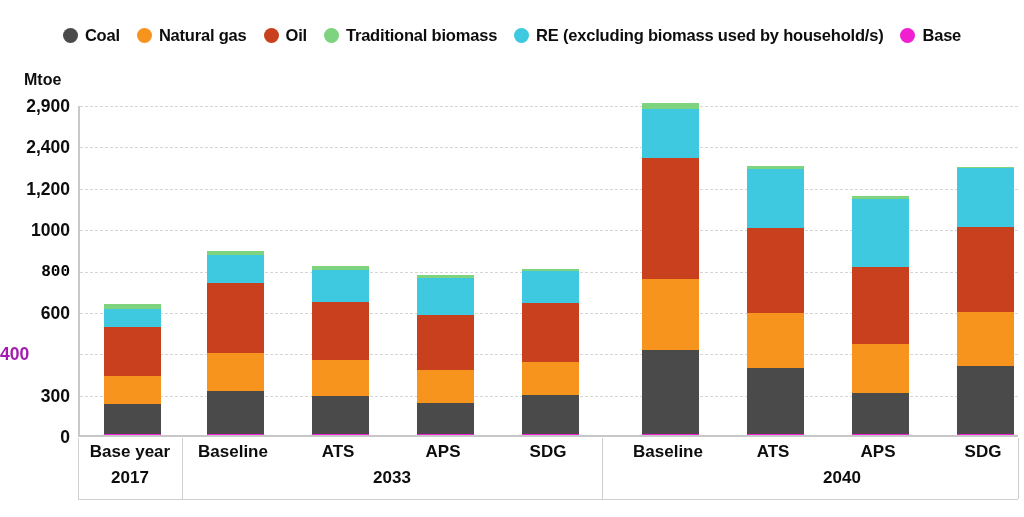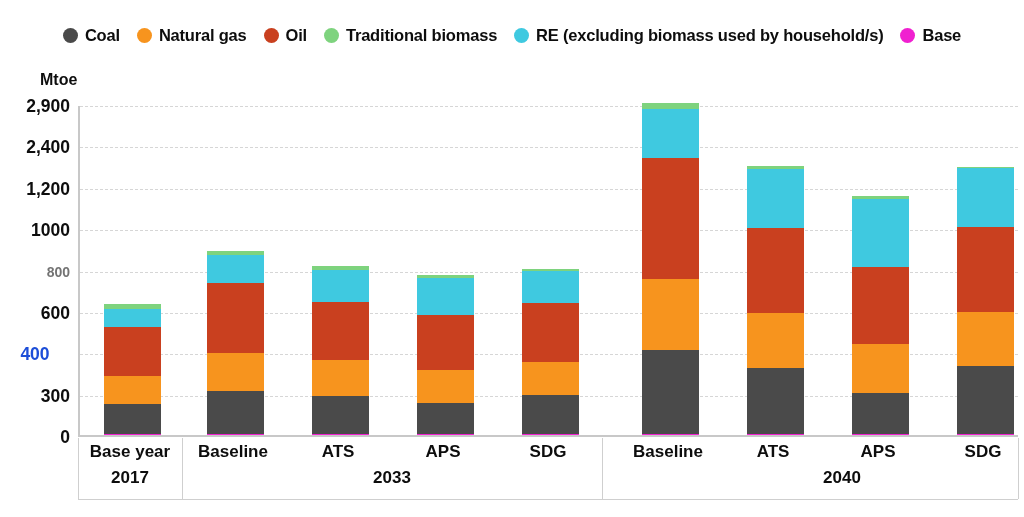--- a/index.html
+++ b/index.html
@@ -50,21 +50,20 @@
   }
 
   
   #y-unit {
     position: absolute;
     left: 24px;
     top: 71px;
     font-size: 16px;
     font-weight: bold;
     color: #0d0d0d;
-    margin-left: 16px;
   }
 
   
   #plot-wrap {
     position: absolute;
     left: 78px;
     top: 106px;
     width: 940px;
     height: 331px;
   }
@@ -253,23 +252,23 @@
           <div class="seg" title="Traditional biomass: 3 Mtoe" style="height: 0.620625px; background: rgb(126, 211, 126);"></div>
         </div>
       </div>
   </div>
 </div>
 <div id="yticks">
     <div style="position: absolute; left: 0px; top: 106px; width: 70px; text-align: right; font-size: 17.5px; font-weight: bold; color: rgb(13, 13, 13); transform: translateY(-50%); white-space: nowrap;">2,900</div>
     <div style="position: absolute; left: 0px; top: 147.375px; width: 70px; text-align: right; font-size: 17.5px; font-weight: bold; color: rgb(13, 13, 13); transform: translateY(-50%); white-space: nowrap;">2,400</div>
     <div style="position: absolute; left: 0px; top: 188.75px; width: 70px; text-align: right; font-size: 17.5px; font-weight: bold; color: rgb(13, 13, 13); transform: translateY(-50%); white-space: nowrap;">1,200</div>
     <div style="position: absolute; left: 0px; top: 230.125px; width: 70px; text-align: right; font-size: 17.5px; font-weight: bold; color: rgb(13, 13, 13); transform: translateY(-50%); white-space: nowrap;">1000</div>
-    <div style="position: absolute; left: 0px; top: 271.5px; width: 70px; text-align: right; font-size: 14px; font-weight: bold; color: #737373; transform: translateY(-50%); white-space: nowrap;">800</div>
+    <div style="position: absolute; left: 0px; top: 271.5px; width: 70px; text-align: right; font-size: 16px; font-weight: bold; color: #000000; transform: translateY(-50%); white-space: nowrap; font-family: Liberation Mono, monospace;">800</div>
     <div style="position: absolute; left: 0px; top: 312.875px; width: 70px; text-align: right; font-size: 17.5px; font-weight: bold; color: rgb(13, 13, 13); transform: translateY(-50%); white-space: nowrap;">600</div>
-    <div style="position: absolute; left: 0px; top: 354.25px; width: 70px; text-align: center; font-size: 17.5px; font-weight: bold; color: #1d4ed8; transform: translateY(-50%); white-space: nowrap;">400</div>
+    <div style="position: absolute; left: 0px; top: 354.25px; width: 70px; text-align: left; font-size: 17.5px; font-weight: bold; color: #a21caf; transform: translateY(-50%); white-space: nowrap;">400</div>
     <div style="position: absolute; left: 0px; top: 395.625px; width: 70px; text-align: right; font-size: 17.5px; font-weight: bold; color: rgb(13, 13, 13); transform: translateY(-50%); white-space: nowrap;">300</div>
     <div style="position: absolute; left: 0px; top: 437px; width: 70px; text-align: right; font-size: 17.5px; font-weight: bold; color: rgb(13, 13, 13); transform: translateY(-50%); white-space: nowrap;">0</div>
   </div>
 
 <div id="xaxis">
     <div class="group-sep" style="left: 0px;"></div>
     <div class="group-sep" style="left: 104px;"></div>
     <div class="group-sep" style="left: 524px;"></div>
     <div class="group-sep" style="left: 940px;"></div>
     <div class="scen-label" style="left: 52px;">Base year</div>

